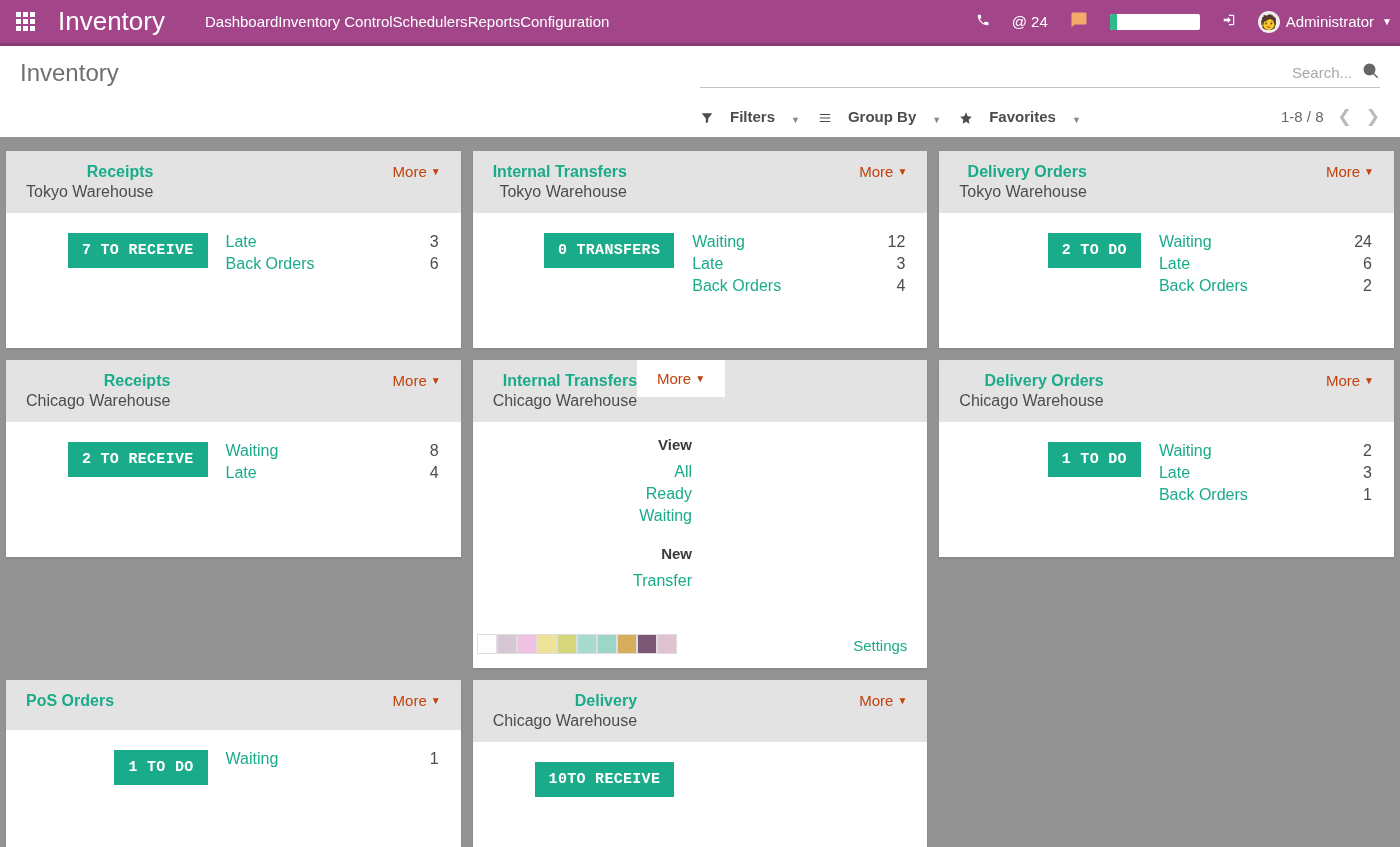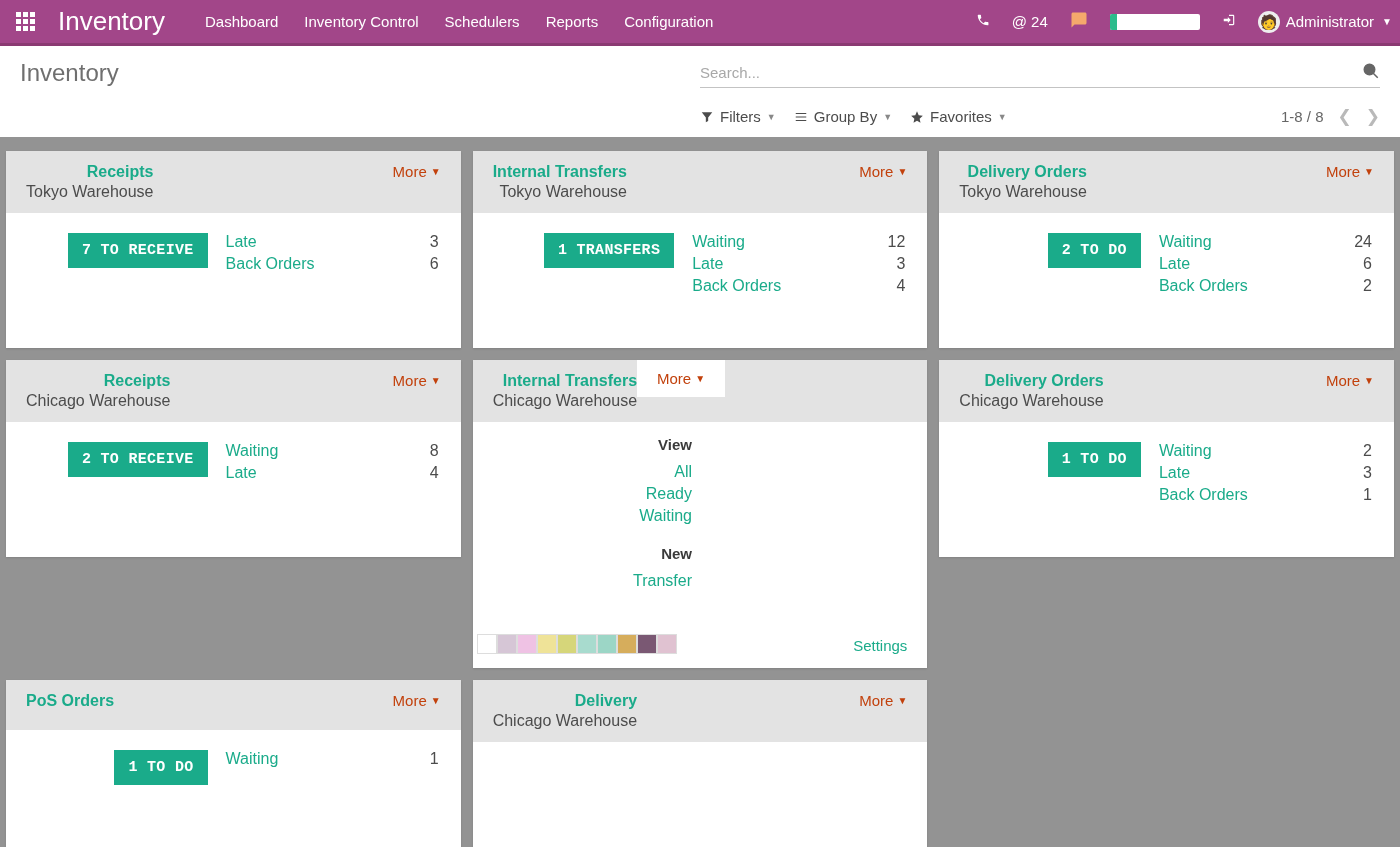--- a/index.html
+++ b/index.html
@@ -3,42 +3,42 @@
 <meta charset="utf-8">
 <style>
 * { box-sizing: border-box; margin: 0; padding: 0; }
 body { font-family: -apple-system, "Helvetica Neue", Helvetica, Arial, sans-serif; font-size: 14px; color: #4c4c4c; background: #fff; width: 1400px; }
 
 
 .navbar { background: #a24689; color: #fff; height: 46px; display: flex; align-items: center; padding: 0 8px 0 16px; font-size: 15px; border-bottom: 3px solid #8a3a72; }
 .navbar .apps-icon { width: 24px; display: grid; grid-template-columns: repeat(3, 5px); grid-template-rows: repeat(3, 5px); gap: 2px; margin-right: 18px; cursor: pointer; }
 .navbar .apps-icon span { background: #fff; }
 .navbar .brand { font-size: 26px; font-weight: 400; margin-right: 40px; }
-.navbar .menu { display: flex; gap: 26px; }
+.navbar .menu { display: flex; }
 .navbar .menu a { color: #fff; text-decoration: none; cursor: pointer; }
 .navbar .right { margin-left: auto; display: flex; align-items: center; gap: 22px; }
 .navbar .right .mention { font-weight: 500; }
 .navbar .progress { width: 90px; height: 16px; background: #fff; border-radius: 2px; position: relative; overflow: hidden; }
 .navbar .progress .bar { position: absolute; left: 0; top: 0; bottom: 0; width: 8%; background: #2cbb8b; }
 .navbar .avatar { width: 22px; height: 22px; border-radius: 50%; background: #eee; display: inline-flex; align-items: center; justify-content: center; font-size: 14px; }
 .navbar .user { display: flex; align-items: center; gap: 6px; }
 .navbar .caret { font-size: 10px; margin-left: 2px; }
 .navbar svg { fill: #fff; }
 
 
 .control-panel { padding: 12px 20px 10px 20px; }
 .cp-row1 { display: flex; align-items: center; }
 .cp-row1 h1 { font-size: 24px; font-weight: 400; color: #6f6f6f; }
 .search-wrap { margin-left: auto; width: 680px; position: relative; }
-.search-wrap input { width: 100%; border: none; border-bottom: 1px solid #c3c3c3; padding: 6px 28px 6px 0; font-size: 15px; outline: none; color: #777; }
+.search-wrap input { width: 100%; border: none; border-bottom: 1px solid #c3c3c3; padding: 6px 28px 6px 0; font-size: 15px; outline: none; color: #777; text-align: right; }
 .search-wrap input::placeholder { color: #a8a8a8; }
 .search-wrap .mag { position: absolute; right: 0; top: 4px; color: #666; cursor: pointer; }
 .cp-row2 { display: flex; align-items: center; margin-top: 18px; }
 .cp-right { margin-left: auto; display: flex; align-items: center; width: 680px; }
-.filter-btn { display: inline-flex; align-items: center; gap: 6px; margin-right: 18px; cursor: pointer; color: #4c4c4c; font-size: 15px; }
+.filter-btn { display: inline-flex; align-items: flex-end; gap: 16px; margin-right: 18px; cursor: pointer; color: #4c4c4c; font-size: 15px; font-weight: bold; }
 .filter-btn .caret { font-size: 9px; color: #888; }
 .pager-wrap { margin-left: auto; display: flex; align-items: center; gap: 14px; font-size: 15px; color: #666; }
 .pager-wrap .arrow { color: #b9b9b9; cursor: pointer; font-size: 17px; }
 
 
 .board { background: #939393; padding: 14px 6px 18px 6px; display: grid; grid-template-columns: repeat(3, 1fr); gap: 12px; align-items: start; min-height: 660px; text-align: right; }
 .card { background: #fff; box-shadow: 0 1px 2px rgba(0,0,0,0.12); }
 .card-header { background: #e3e3e3; padding: 12px 20px 12px 20px; display: flex; align-items: flex-start; }
 .card-header .titles .title { color: #1aab8a; font-size: 16px; font-weight: 700; cursor: pointer; }
 .card-header .titles .sub { color: #4c4c4c; font-size: 16px; margin-top: 2px; }
@@ -194,21 +194,21 @@
         <div class="titles">
           <div class="title">Internal Transfers</div>
           <div class="sub">Tokyo Warehouse</div>
         </div>
         <div class="more">
           <span>More</span>
           <span class="caret">▼</span>
         </div>
       </div>
       <div class="card-body">
-        <div class="left-body"><span class="btn-primary">1 TRANSFERS</span></div>
+        <div class="left-body"><span class="btn-primary">0 TRANSFERS</span></div>
         <div class="right-body">
           <div class="stat-row">
             <span class="label">Waiting</span>
             <span class="value">12</span>
           </div>
           <div class="stat-row">
             <span class="label">Late</span>
             <span class="value">3</span>
           </div>
           <div class="stat-row">
@@ -365,16 +365,17 @@
         <div class="titles">
           <div class="title">Delivery</div>
           <div class="sub">Chicago Warehouse</div>
         </div>
         <div class="more">
           <span>More</span>
           <span class="caret">▼</span>
         </div>
       </div>
       <div class="card-body">
+        <div class="left-body"><span class="btn-primary">10TO RECEIVE</span></div>
         <div class="right-body"></div>
       </div>
     </div>
   </div>
 
 </body></html>

